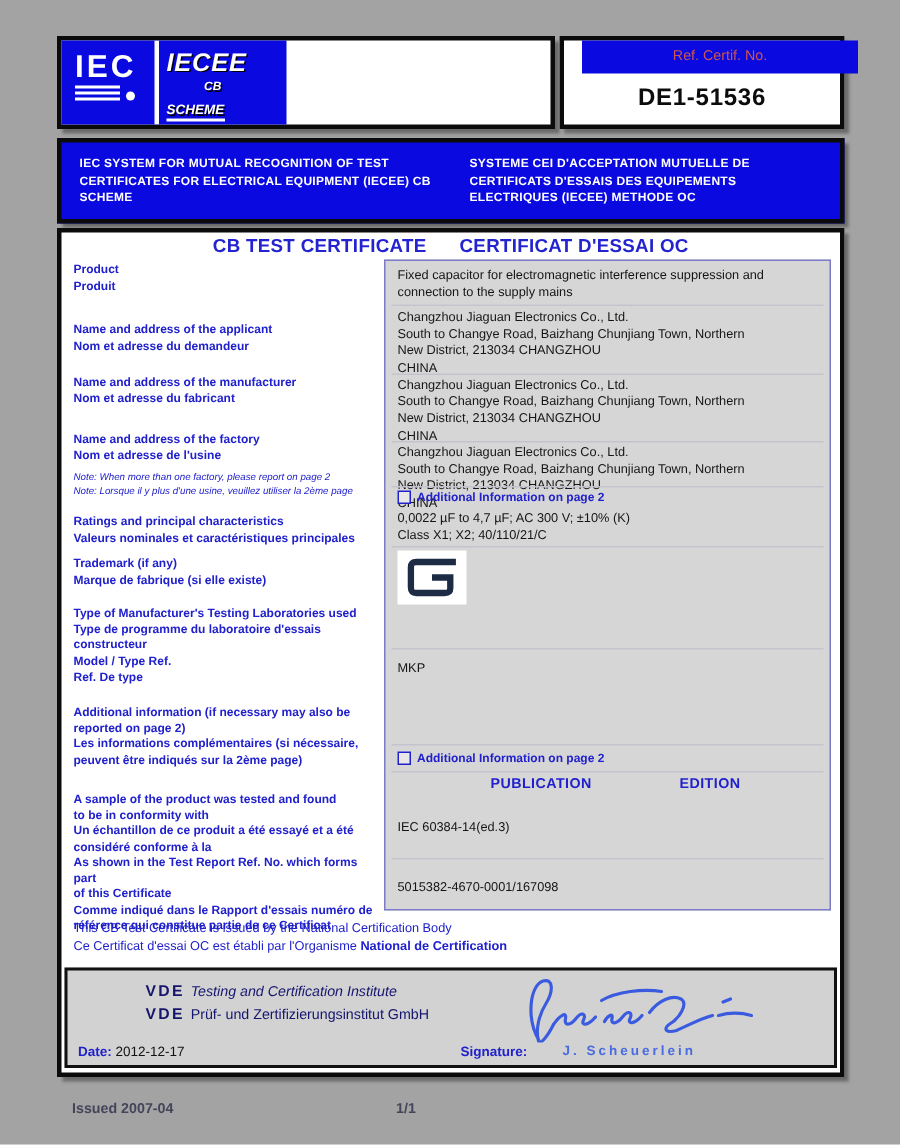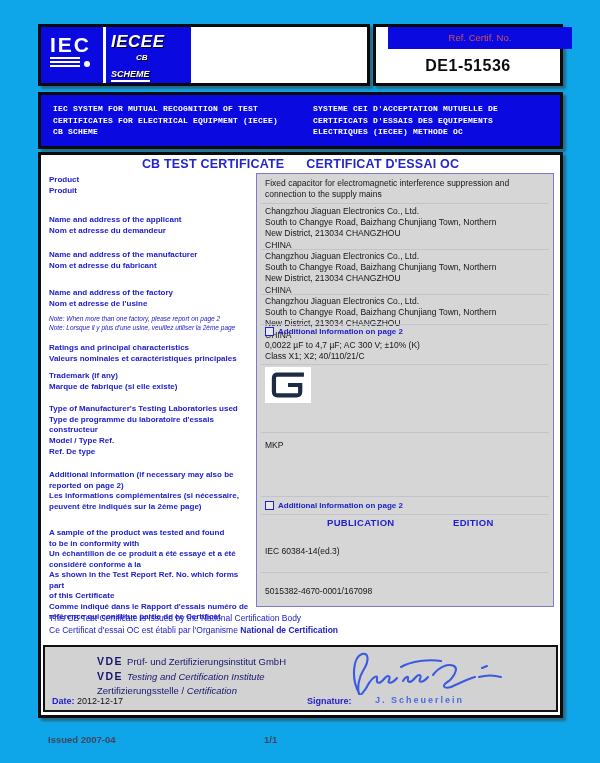--- a/index.html
+++ b/index.html
@@ -1,19 +1,19 @@
 <!DOCTYPE html>
 <html><head>
 <meta charset="utf-8">
 <style>
   html,body{margin:0;padding:0;}
   body{width:600px;height:763px;background:#fcfcfc;font-family:"Liberation Sans",sans-serif;position:relative;overflow:hidden;}
-  .page{position:absolute;left:0;top:0;width:600px;height:763px;background:#0ea5e9;}
+  .page{position:absolute;left:0;top:0;width:600px;height:763px;background:#a3a3a3;}
   .box{position:absolute;border:3px solid #0b0b0b;background:#fff;box-shadow:3px 3px 2px rgba(60,60,60,0.55);box-sizing:border-box;}
-  .blue{background:#0a0ae0;font-family:Liberation Mono, monospace;}
+  .blue{background:#0a0ae0;}
   .preline{white-space:pre-line;}
 
   
   .logo-box{left:38px;top:24px;width:332px;height:62px;}
   .logo-blue{position:absolute;left:0;top:0;width:150px;height:100%;background:#0a0ae0;overflow:hidden;}
   .iec-mark{position:absolute;left:9px;top:7px;color:#fff;}
   .iec-text{font-size:21px;font-weight:bold;letter-spacing:2px;line-height:1;}
   .iec-bars{margin-top:2px;display:flex;align-items:flex-end;gap:4px;}
   .bars{display:flex;flex-direction:column;gap:2px;}
   .bars i{display:block;width:30px;height:2px;background:#fff;}
@@ -187,23 +187,22 @@
       <div class="pv" style="top:412px">5015382-4670-0001/167098</div>
     </div>
 
     <div class="issuedby">
       <span>This CB Test Certificate is issued by the National Certification Body</span><br>
       <span>Ce Certificat d'essai OC est établi par l'Organisme </span><b>National de Certification</b>
     </div>
 
     <div class="footgray">
       <div class="vde">
+        <div><span class="brand">VDE</span><span class="it">Testing and Certification Institute</span></div>
         <div><span class="brand">VDE</span><span>Prüf- und Zertifizierungsinstitut GmbH</span></div>
-        <div><span class="brand">VDE</span><span class="it">Testing and Certification Institute</span></div>
-        <div><span>Zertifizierungsstelle / </span><span class="it">Certification</span></div>
       </div>
       <svg class="sig-svg" width="180" height="46" viewBox="0 0 180 46">
         <g fill="none" stroke="#3a5be0" stroke-width="2.1" stroke-linecap="round">
           <path d="M14,44 C6,30 8,8 17,5 C24,3 24,12 19,20 C14,28 12,38 14,45 C15,48 20,42 24,34"></path>
           <path d="M24,34 C28,28 33,25 32,30 C31,35 35,35 39,30 C43,25 46,27 44,31 C42,35 47,35 52,29"></path>
           <path d="M56,18 C66,12 84,10 96,12"></path>
           <path d="M58,32 C60,28 64,26 63,30 C62,34 66,34 70,29 C74,24 77,26 75,30 C73,34 78,34 83,28"></path>
           <path d="M88,26 C94,18 103,14 109,17 C114,20 108,30 101,34 C97,37 99,40 106,38 C113,35 122,30 130,28"></path>
           <path d="M134,28 C141,26 149,26 156,28"></path>
           <path d="M137,19 L142,17"></path>

